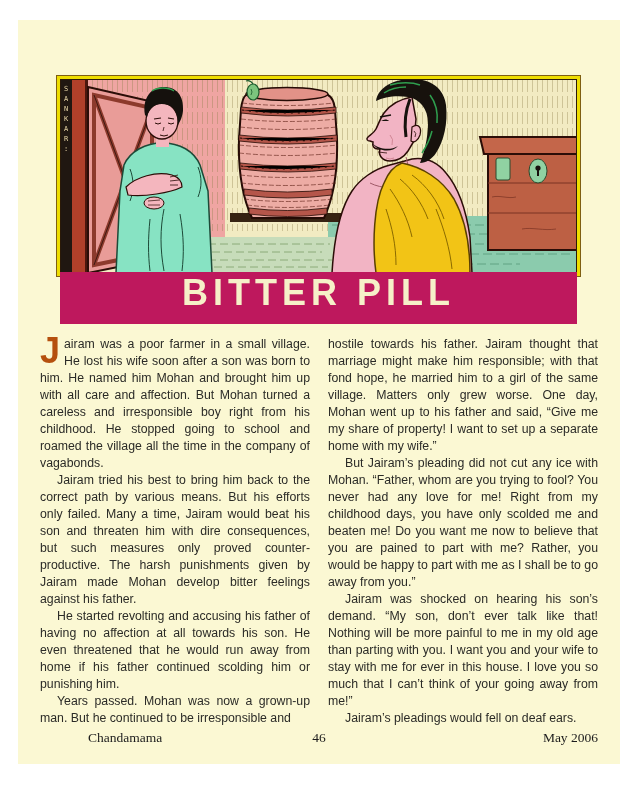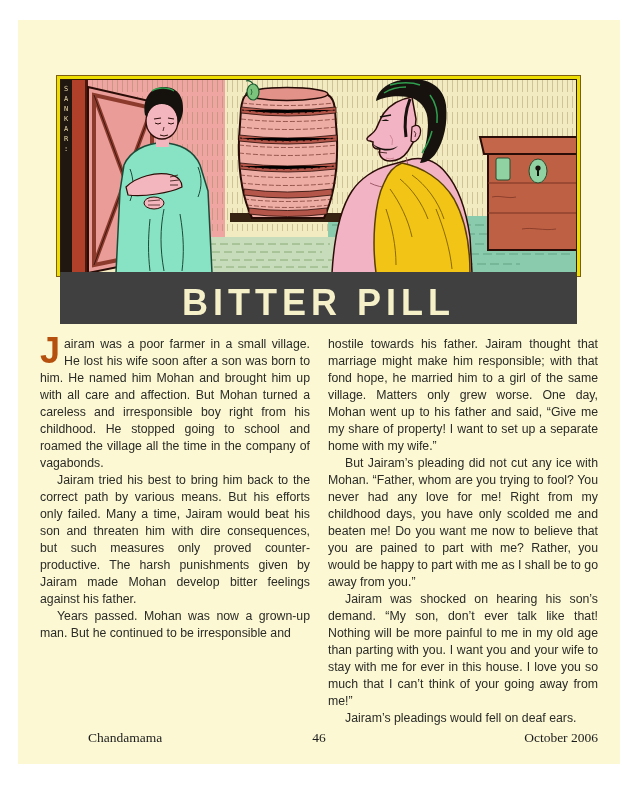--- a/index.html
+++ b/index.html
@@ -9,22 +9,22 @@
 
   
   .illustration{position:absolute;left:39px;top:56px;width:517px;height:194px;
                 border:3px solid #eedd00;outline:1px solid #7e5f12;background:#f2ebc2;}
   .illustration svg{display:block;width:517px;height:194px;}
   .signature{position:absolute;left:1px;top:6px;writing-mode:vertical-rl;text-orientation:upright;
              font-family:"DejaVu Sans Mono",monospace;font-size:7px;letter-spacing:2px;
              color:#e8d6a6;line-height:10px;}
 
   
-  .banner{position:absolute;left:42px;top:252px;width:517px;height:52px;background:#404040;
-          display:flex;align-items:flex-end;justify-content:center;}
+  .banner{position:absolute;left:42px;top:252px;width:517px;height:52px;background:#be185d;
+          display:flex;align-items:flex-start;justify-content:center;}
   .banner span{font-size:36px;font-weight:bold;letter-spacing:5px;color:#f6f0c8;}
 
   
   .columns{position:absolute;left:22px;top:316px;width:558px;display:flex;column-gap:18px;}
   .col{width:270px;font-size:12.3px;line-height:17px;color:#2b2b27;text-align:justify;}
   .col p{margin:0;text-indent:17px;}
   .col p.first{text-indent:0;}
   .dropcap{float:left;font-size:36px;line-height:29px;font-weight:bold;color:#b5500e;
            padding-right:4px;}
 
@@ -194,30 +194,31 @@
     </div>
 
     <div class="banner">
       <span>BITTER PILL</span>
     </div>
 
     <div class="columns">
       <div class="col">
         <p class="first"><span class="dropcap">J</span><span>airam was a poor farmer in a small village. He lost his wife soon after a son was born to him. He named him Mohan and brought him up with all care and affection. But Mohan turned a careless and irresponsible boy right from his childhood. He stopped going to school and roamed the village all the time in the company of vagabonds.</span></p>
         <p>Jairam tried his best to bring him back to the correct path by various means. But his efforts only failed. Many a time, Jairam would beat his son and threaten him with dire consequences, but such measures only proved counter-productive. The harsh punishments given by Jairam made Mohan develop bitter feelings against his father.</p>
+        <p>He started revolting and accusing his father of having no affection at all towards his son. He even threatened that he would run away from home if his father continued scolding him or punishing him.</p>
         <p>Years passed. Mohan was now a grown-up man. But he continued to be irresponsible and</p>
       </div>
       <div class="col">
         <p class="first">hostile towards his father. Jairam thought that marriage might make him responsible; with that fond hope, he married him to a girl of the same village. Matters only grew worse. One day, Mohan went up to his father and said, “Give me my share of property! I want to set up a separate home with my wife.”</p>
         <p>But Jairam’s pleading did not cut any ice with Mohan. “Father, whom are you trying to fool? You never had any love for me! Right from my childhood days, you have only scolded me and beaten me! Do you want me now to believe that you are pained to part with me? Rather, you would be happy to part with me as I shall be to go away from you.”</p>
         <p>Jairam was shocked on hearing his son’s demand. “My son, don’t ever talk like that! Nothing will be more painful to me in my old age than parting with you. I want you and your wife to stay with me for ever in this house. I love you so much that I can’t think of your going away from me!”</p>
         <p>Jairam’s pleadings would fell on deaf ears.</p>
       </div>
     </div>
 
     <div class="footer">
       <span class="fl">Chandamama</span>
       <span class="fc">46</span>
-      <span class="fr">October 2006</span>
+      <span class="fr">May 2006</span>
     </div>
 
   </div>
 </div>
 
 </body></html>

